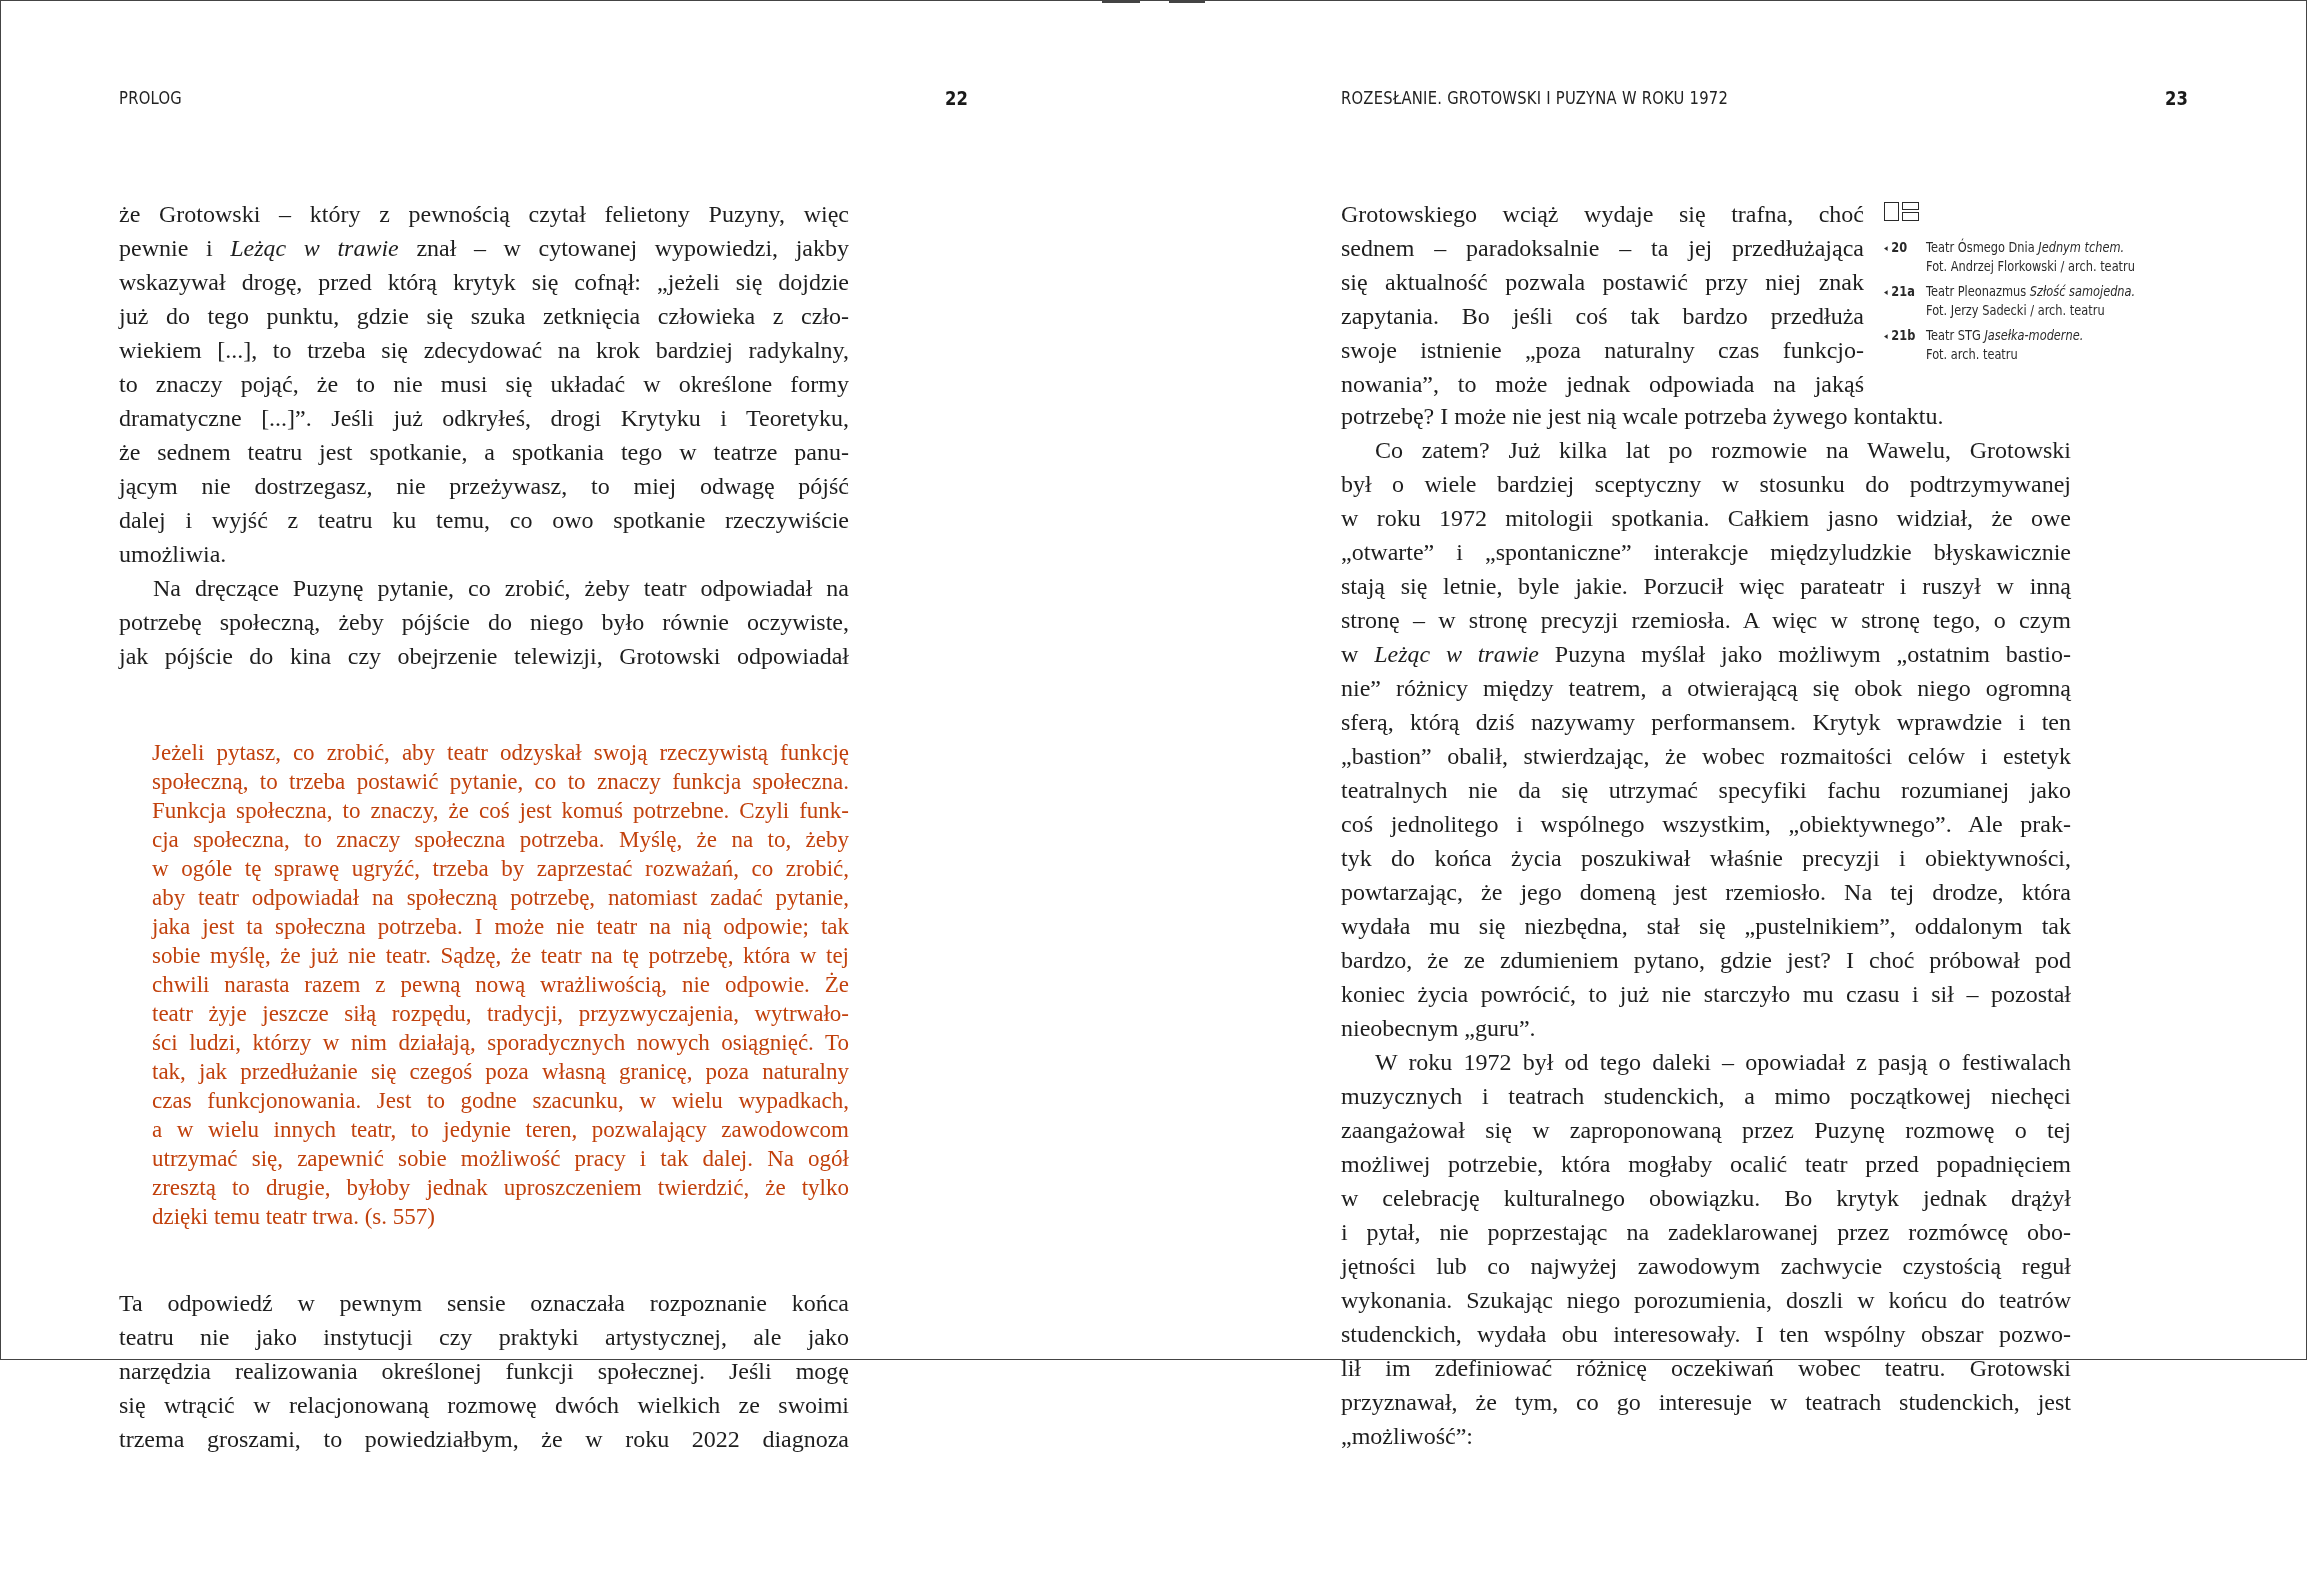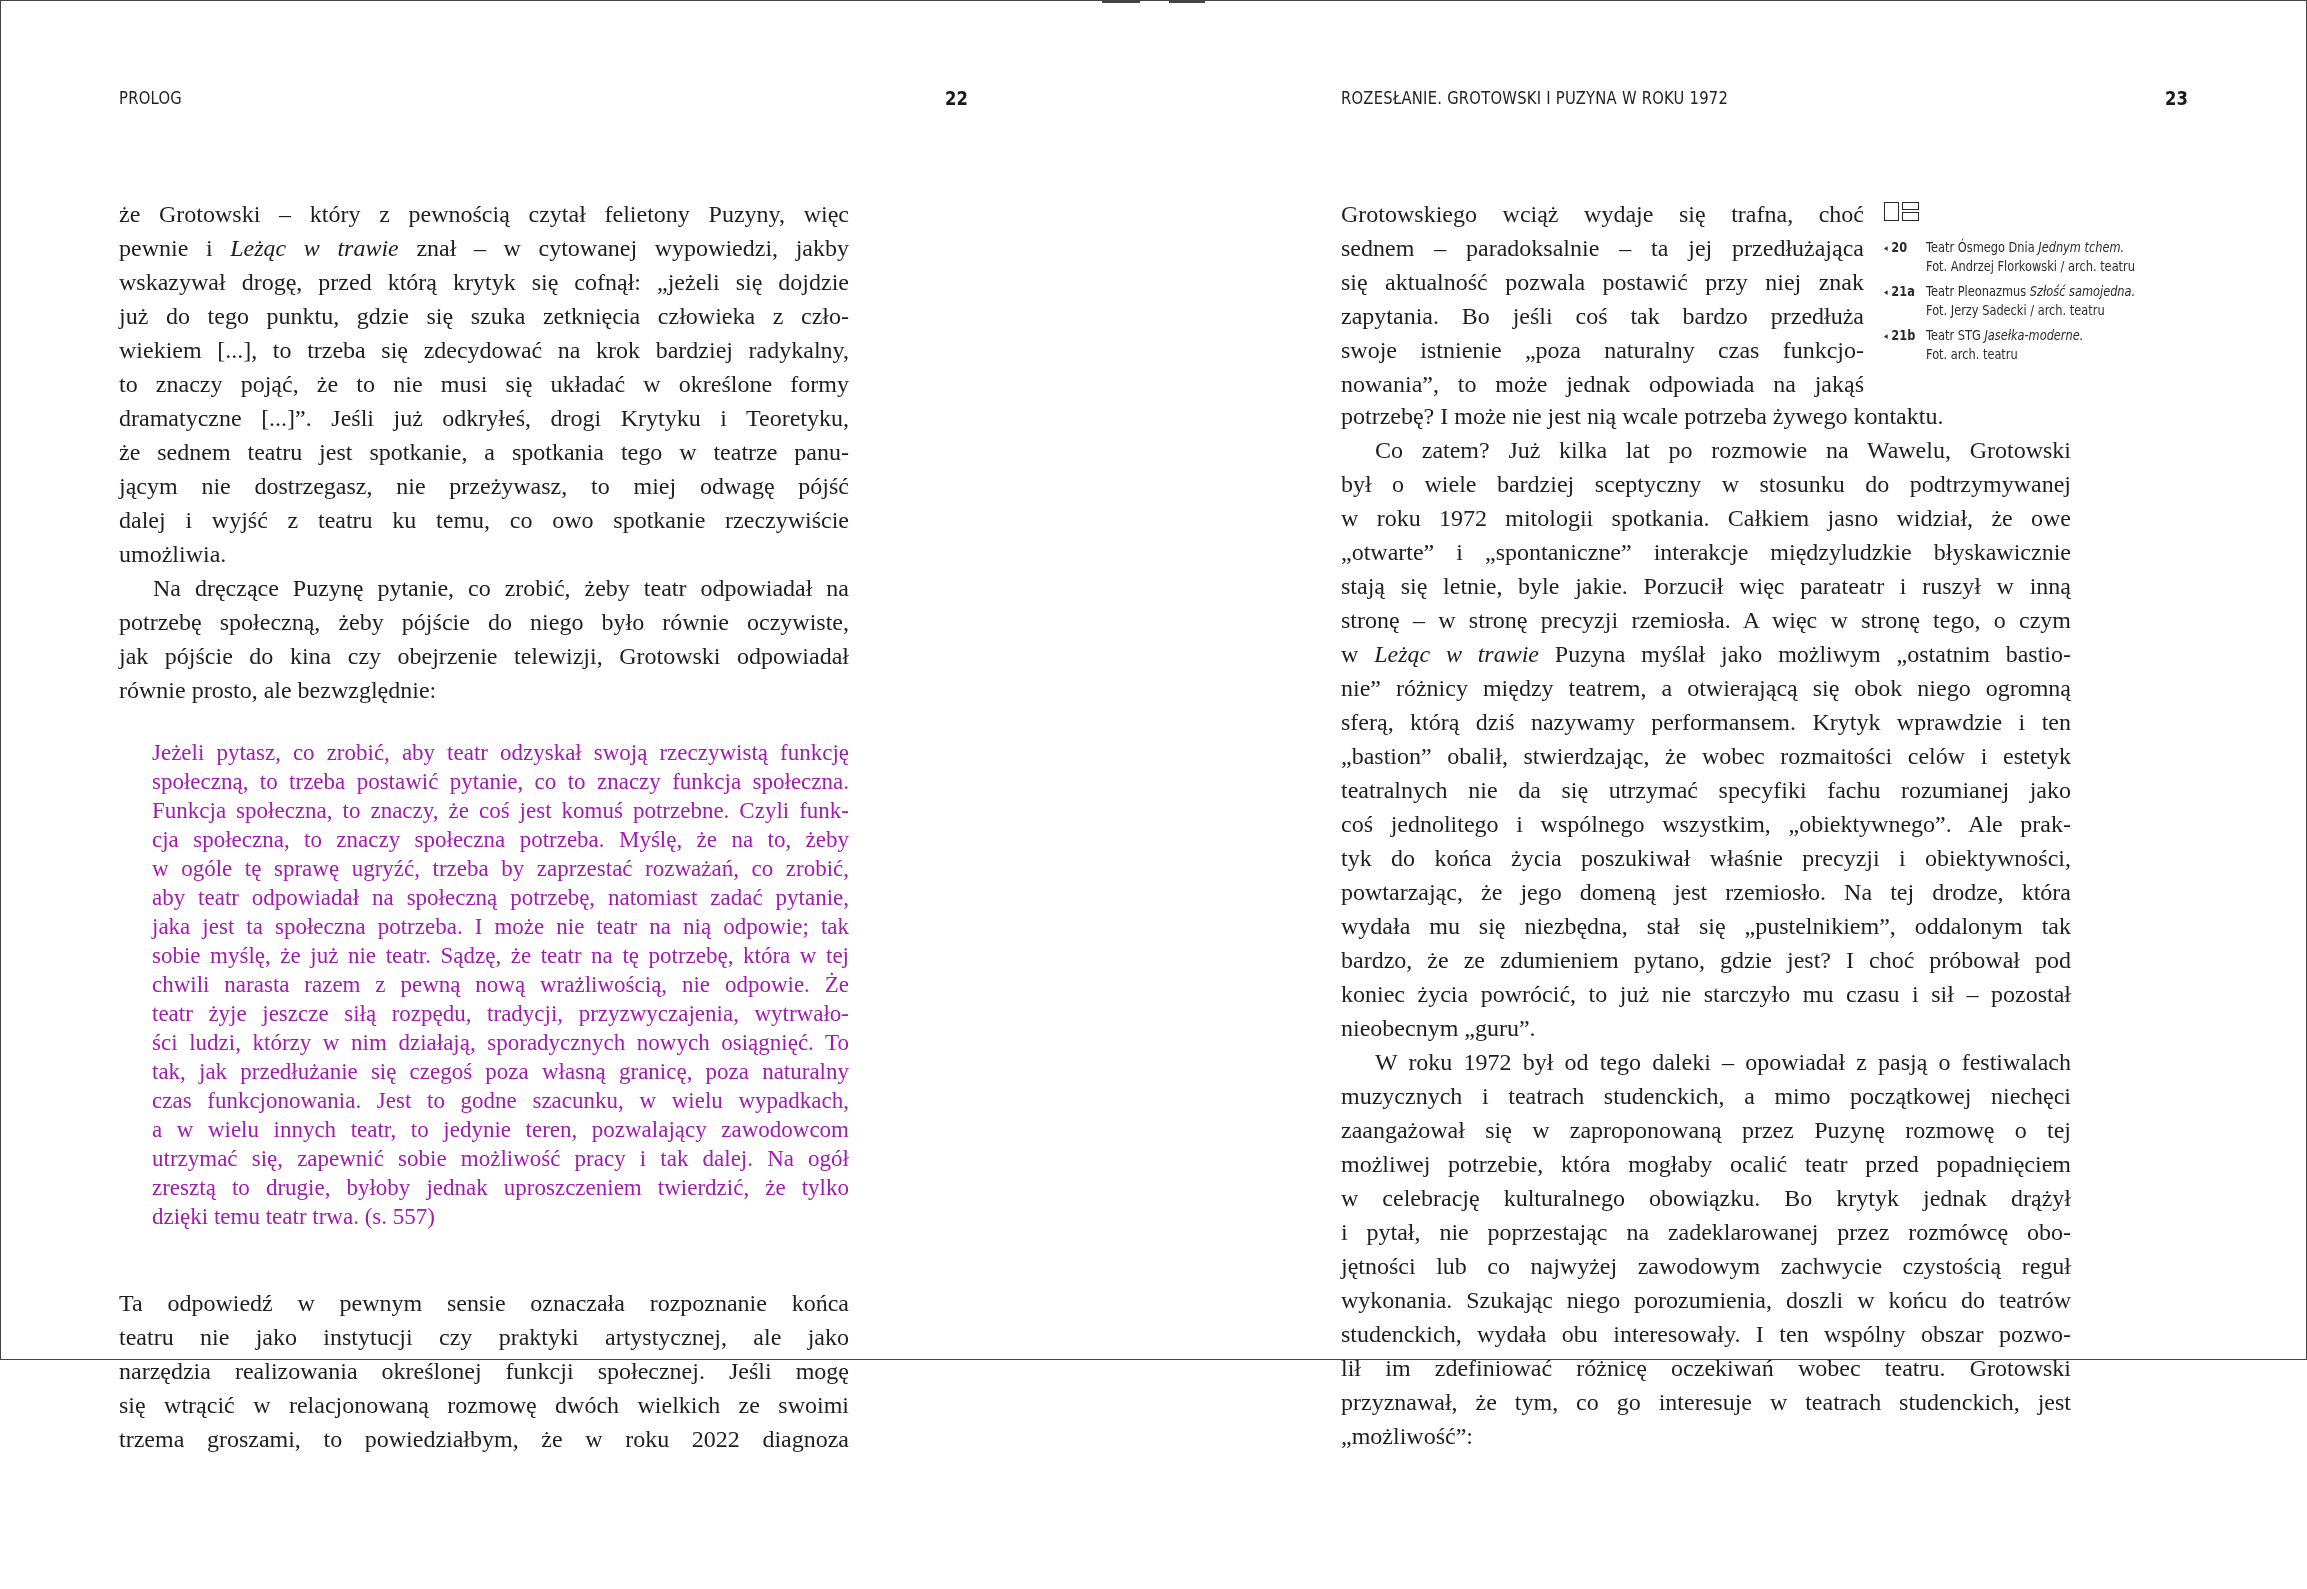--- a/index.html
+++ b/index.html
@@ -35,21 +35,21 @@
       text-align: justify;
     }
     .body-text .line { display: block; text-align: justify; text-align-last: justify; white-space: nowrap; }
     .body-text .line.last { text-align-last: left; }
     .body-text .line.indent { padding-left: 34px; }
     .body-text i, .quote i { }
 
     .quote {
       position: absolute;
       font-family: "Liberation Serif", "DejaVu Serif", serif;
-      font-size: 23px; line-height: 29px; color: #a21caf;
+      font-size: 23px; line-height: 29px; color: #c2410c;
     }
     .quote .line { display: block; text-align: justify; text-align-last: justify; white-space: nowrap; }
     .quote .line.last { text-align-last: left; }
 
     .captions { position: absolute; left: 1883px; top: 201px; width: 304px; }
     .layout-icon { display: flex; gap: 2.9px; height: 18.7px; margin-bottom: 16.3px; margin-left: 0px; }
     .layout-icon .box-tall { width: 15px; height: 18.7px; border: 1.5px solid #2a2a2a; }
     .layout-icon .stack { display: flex; flex-direction: column; gap: 2.3px; }
     .layout-icon .box-flat { width: 17px; height: 8.2px; border: 1.5px solid #2a2a2a; }
 
@@ -83,21 +83,20 @@
         <span class="line"><span>wiekiem [...], to trzeba się zdecydować na krok bardziej radykalny,</span></span>
         <span class="line"><span>to znaczy pojąć, że to nie musi się układać w określone formy</span></span>
         <span class="line"><span>dramatyczne [...]”. Jeśli już odkryłeś, drogi Krytyku i Teoretyku,</span></span>
         <span class="line"><span>że sednem teatru jest spotkanie, a spotkania tego w teatrze panu-</span></span>
         <span class="line"><span>jącym nie dostrzegasz, nie przeżywasz, to miej odwagę pójść</span></span>
         <span class="line"><span>dalej i wyjść z teatru ku temu, co owo spotkanie rzeczywiście</span></span>
         <span class="line last"><span>umożliwia.</span></span>
         <span class="line indent"><span>Na dręczące Puzynę pytanie, co zrobić, żeby teatr odpowiadał na</span></span>
         <span class="line"><span>potrzebę społeczną, żeby pójście do niego było równie oczywiste,</span></span>
         <span class="line"><span>jak pójście do kina czy obejrzenie telewizji, Grotowski odpowiadał</span></span>
-        <span class="line last"><span>równie prosto, ale bezwzględnie:</span></span>
       </div>
     <div class="quote" id="left-quote" style="left:151px; top:737px; width:697px;">
         <span class="line">Jeżeli pytasz, co zrobić, aby teatr odzyskał swoją rzeczywistą funkcję</span>
         <span class="line">społeczną, to trzeba postawić pytanie, co to znaczy funkcja społeczna.</span>
         <span class="line">Funkcja społeczna, to znaczy, że coś jest komuś potrzebne. Czyli funk-</span>
         <span class="line">cja społeczna, to znaczy społeczna potrzeba. Myślę, że na to, żeby</span>
         <span class="line">w ogóle tę sprawę ugryźć, trzeba by zaprzestać rozważań, co zrobić,</span>
         <span class="line">aby teatr odpowiadał na społeczną potrzebę, natomiast zadać pytanie,</span>
         <span class="line">jaka jest ta społeczna potrzeba. I może nie teatr na nią odpowie; tak</span>
         <span class="line">sobie myślę, że już nie teatr. Sądzę, że teatr na tę potrzebę, która w tej</span>

